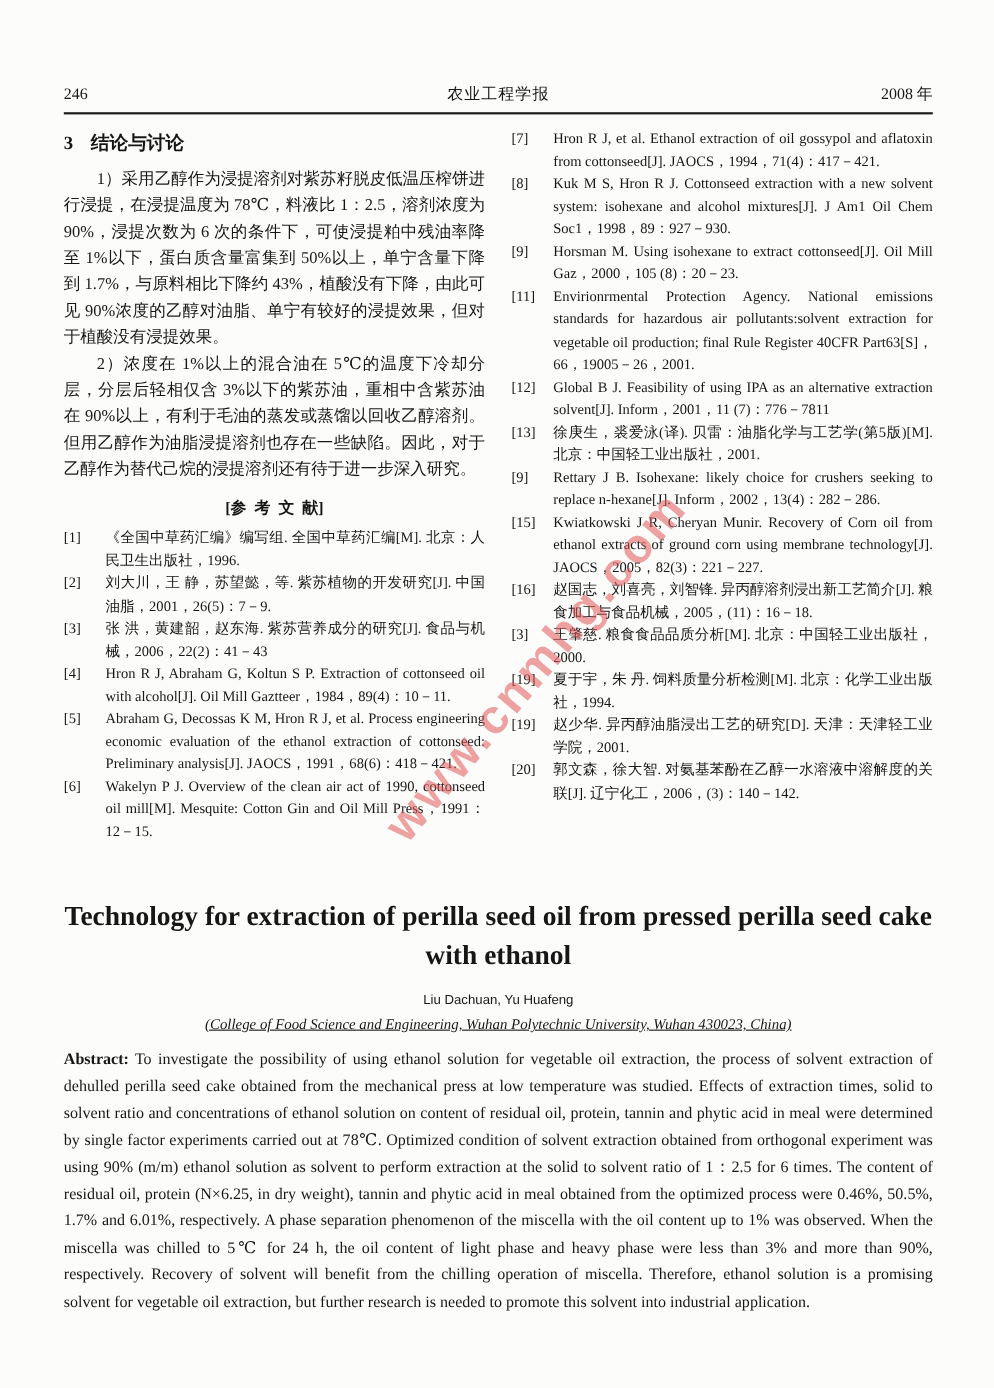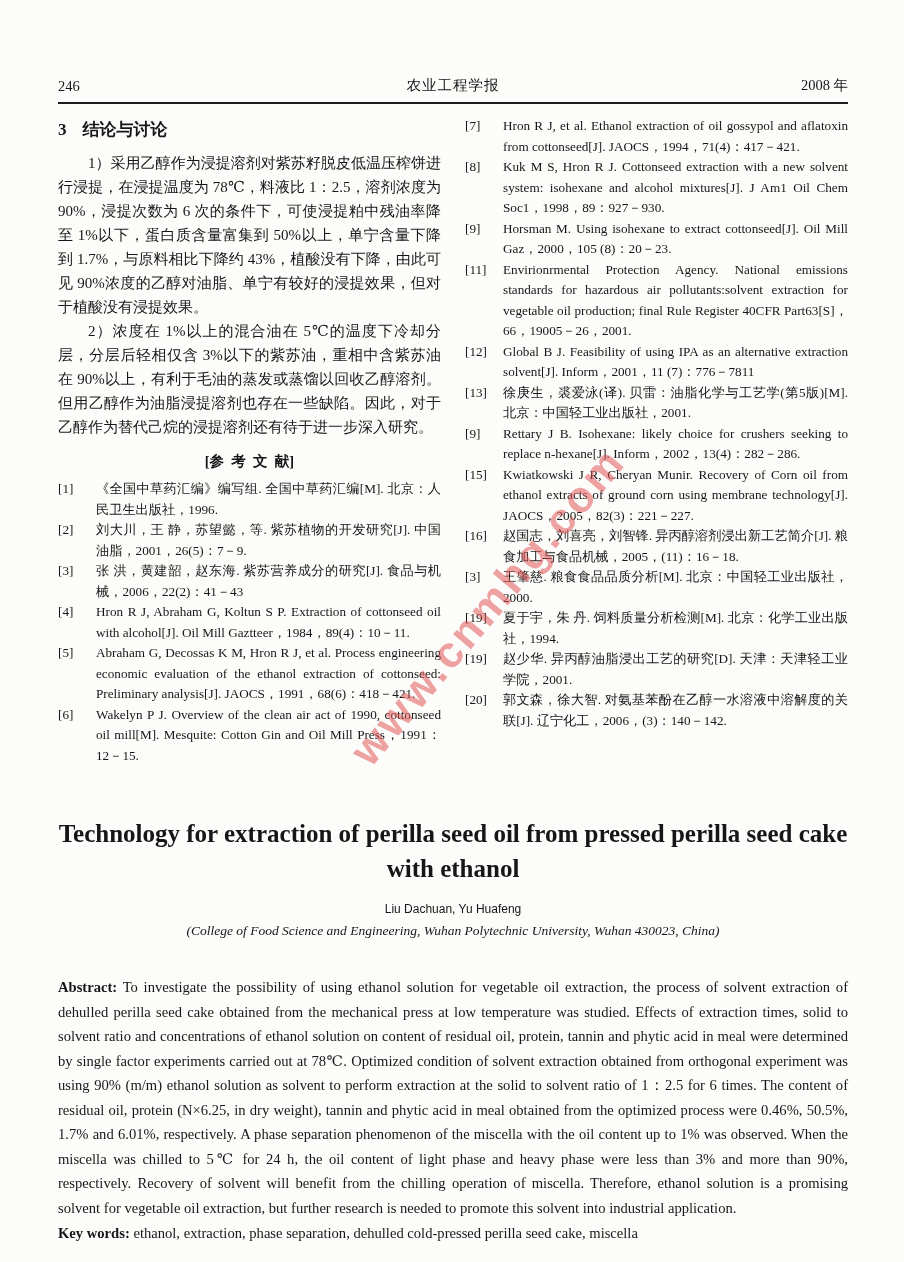--- a/index.html
+++ b/index.html
@@ -28,21 +28,21 @@
   .body-para{margin:0;font-size:15px;line-height:24px;text-align:justify;text-indent:2em;}
   .ref-head{text-align:center;font-weight:bold;font-size:14.5px;margin:13px 0 8px 0;white-space:pre;}
   .ref-list{display:block;}
   .ref-item{display:flex;font-size:13.2px;line-height:20.5px;}
   .ref-num{flex:0 0 38px;}
   .ref-text{flex:1;text-align:justify;}
   
   .en-block{margin-top:50px;text-align:center;}
   .en-title{margin:0 auto 16px auto;font-size:25px;line-height:35px;font-weight:bold;max-width:800px;}
   .authors{font-family:"Liberation Sans","DejaVu Sans",sans-serif;font-size:12px;margin-bottom:7px;}
-  .affiliation{font-style:italic;font-size:13.5px;margin-bottom:36px;}
+  .affiliation{font-style:italic;font-size:13.5px;margin-bottom:12px;text-decoration:underline;}
   .abstract{margin:0;font-size:14.6px;line-height:24.5px;text-align:justify;}
   .keywords{margin:1px 0 0 0;font-size:14.6px;line-height:24.5px;text-align:left;}
   .lbl{font-weight:bold;}
   
   .watermark{
     position:absolute;left:295px;top:596px;width:360px;
     text-align:center;
     font-family:"Liberation Sans","DejaVu Sans",sans-serif;
     font-size:44px;font-weight:bold;letter-spacing:3px;
     color:rgba(224,88,88,0.55);
@@ -162,18 +162,17 @@
         </div>
     </div>
 
   </div>
 
   <div class="en-block">
     <h1 class="en-title">Technology for extraction of perilla seed oil from pressed perilla seed cake with ethanol</h1>
     <div class="authors">Liu Dachuan, Yu Huafeng</div>
     <div class="affiliation">(College of Food Science and Engineering, Wuhan Polytechnic University, Wuhan 430023, China)</div>
     <p class="abstract"><span class="lbl">Abstract:</span> <span>To investigate the possibility of using ethanol solution for vegetable oil extraction, the process of solvent extraction of dehulled perilla seed cake obtained from the mechanical press at low temperature was studied. Effects of extraction times, solid to solvent ratio and concentrations of ethanol solution on content of residual oil, protein, tannin and phytic acid in meal were determined by single factor experiments carried out at 78℃. Optimized condition of solvent extraction obtained from orthogonal experiment was using 90% (m/m) ethanol solution as solvent to perform extraction at the solid to solvent ratio of 1：2.5 for 6 times. The content of residual oil, protein (N×6.25, in dry weight), tannin and phytic acid in meal obtained from the optimized process were 0.46%, 50.5%, 1.7% and 6.01%, respectively. A phase separation phenomenon of the miscella with the oil content up to 1% was observed. When the miscella was chilled to 5℃ for 24 h, the oil content of light phase and heavy phase were less than 3% and more than 90%, respectively. Recovery of solvent will benefit from the chilling operation of miscella. Therefore, ethanol solution is a promising solvent for vegetable oil extraction, but further research is needed to promote this solvent into industrial application.</span></p>
-    <p class="keywords"><span class="lbl">Key words:</span> <span>ethanol, extraction, phase separation, dehulled cold-pressed perilla seed cake, miscella</span></p>
   </div>
 
   <div class="watermark">www.cnmhg.com</div>
 
 </div>
 
 </body></html>

